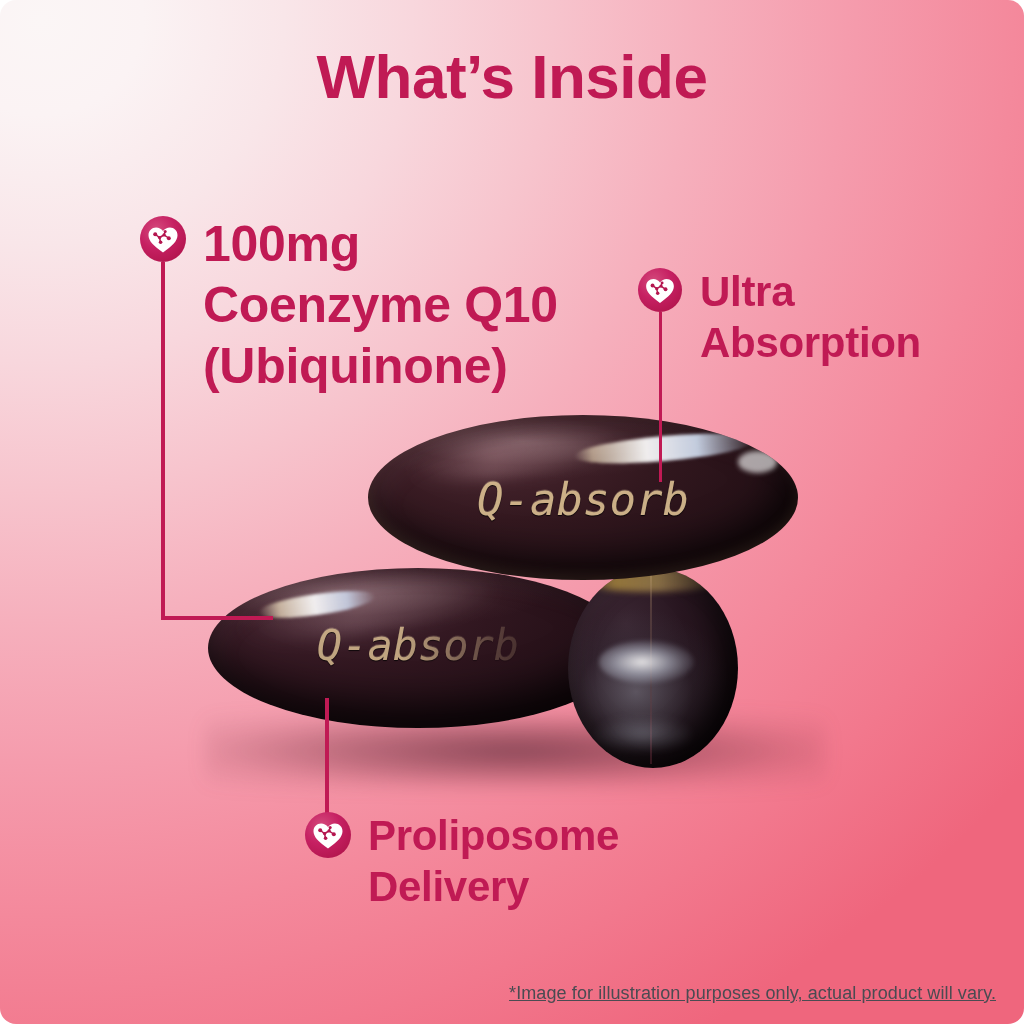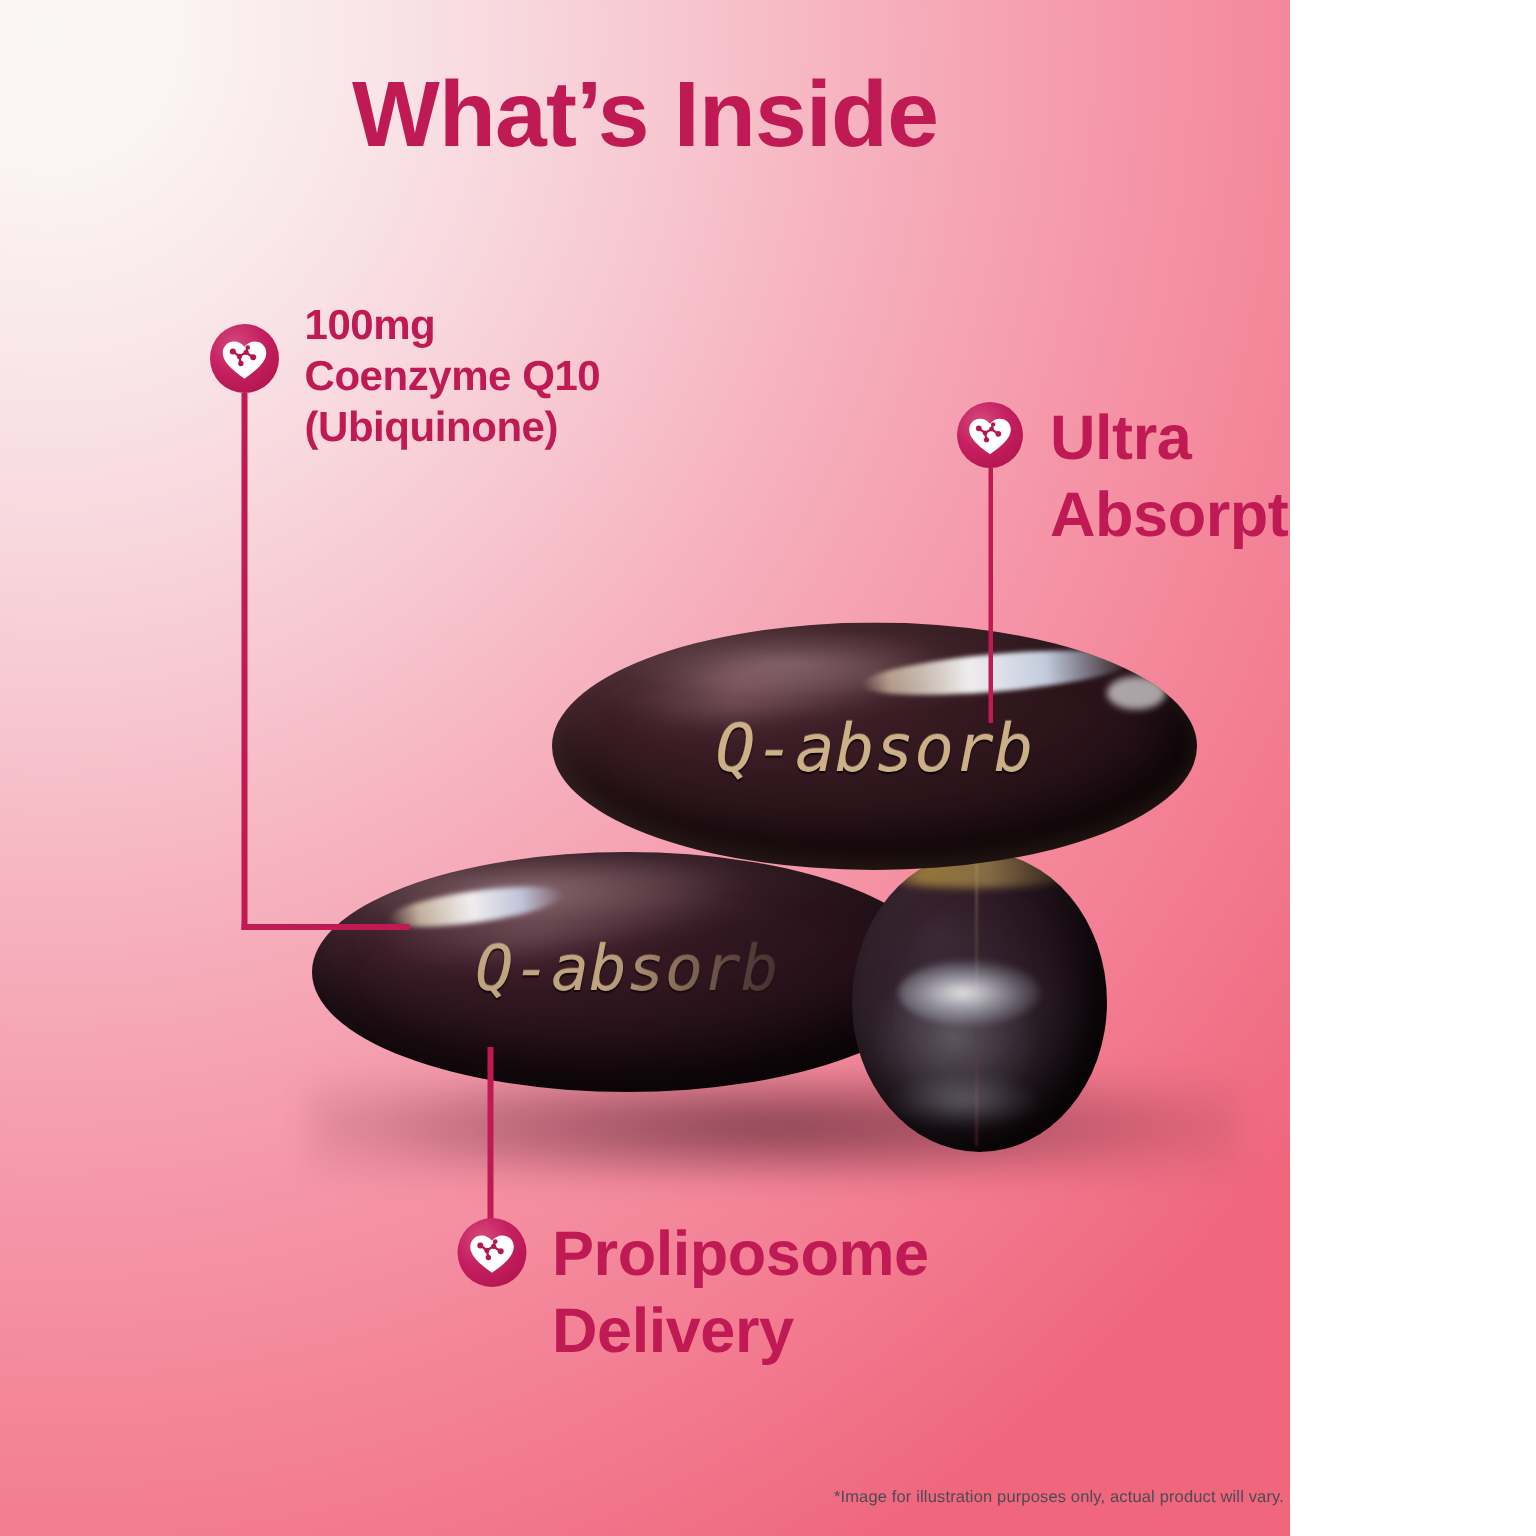--- a/index.html
+++ b/index.html
@@ -1,35 +1,36 @@
 <!DOCTYPE html>
 <html><head>
 <meta charset="utf-8">
 <style>
   html, body {
     margin: 0; padding: 0;
     background: #ffffff;
   }
   #stage {
     position: relative;
-    width: 860px; height: 1024px;
+    width: 1024px; height: 1024px;
     overflow: hidden;
     font-family: "Liberation Sans", sans-serif;
     background:
       radial-gradient(125% 115% at 4% 2%,
         #fbf6f6 0%,
         #fbf3f4 8%,
         #f9e6e9 19%,
         #f8d7dd 29%,
         #f7c4cd 40%,
         #f6b0bd 51%,
         #f59cad 63%,
         #f4899c 76%,
         #f2788d 88%,
         #ef667d 100%);
+    border-radius: 16px;
   }
 
   
   #title {
     position: absolute;
     left: 0; right: 0;
     top: 44px;
     text-align: center;
     font-size: 62px;
     font-weight: bold;
@@ -262,26 +263,27 @@
     position: absolute;
     inset: 0;
     border-radius: 50%;
     background: radial-gradient(circle at 36% 30%, #d44a7c 0%, #c62062 42%, #b4164f 78%, #9d0f42 100%);
   }
   .badge svg { position: absolute; inset: 0; width: 100%; height: 100%; }
 
   
   #disclaimer {
     position: absolute;
-    right: 4px;
+    right: 28px;
     bottom: 20px;
-    font-size: 11px;
+    font-size: 18px;
     color: #4b4b52;
     letter-spacing: 0.1px;
     white-space: nowrap;
+    text-decoration: underline;
   }
 </style>
 </head>
 <body>
 
 <div id="stage">
 
   <div id="title">What’s Inside</div>
 
   <div id="product">
@@ -369,21 +371,21 @@
         <circle cx="15.2" cy="18.3" r="2.0"></circle>
         <circle cx="19.6" cy="21.6" r="1.7"></circle>
         <circle cx="24.1" cy="18.9" r="1.7"></circle>
         <circle cx="28.8" cy="22.2" r="2.0"></circle>
         <circle cx="20.6" cy="26.3" r="1.8"></circle>
         <circle cx="25.2" cy="15.6" r="1.5"></circle>
       </g>
     </svg>
   </div>
 
-  <div class="callout-text" style="left:203px; top:200px; font-size:28px;">100mg
+  <div class="callout-text" style="left:203px; top:214px; font-size:50px;">100mg
 Coenzyme Q10
 (Ubiquinone)</div>
 
   <div class="callout-text" style="left:700px; top:266px; font-size:42px;">Ultra
 Absorption</div>
 
   <div class="callout-text" style="left:368px; top:810px; font-size:42px;">Proliposome
 Delivery</div>
 
   <div id="disclaimer">*Image for illustration purposes only, actual product will vary.</div>

